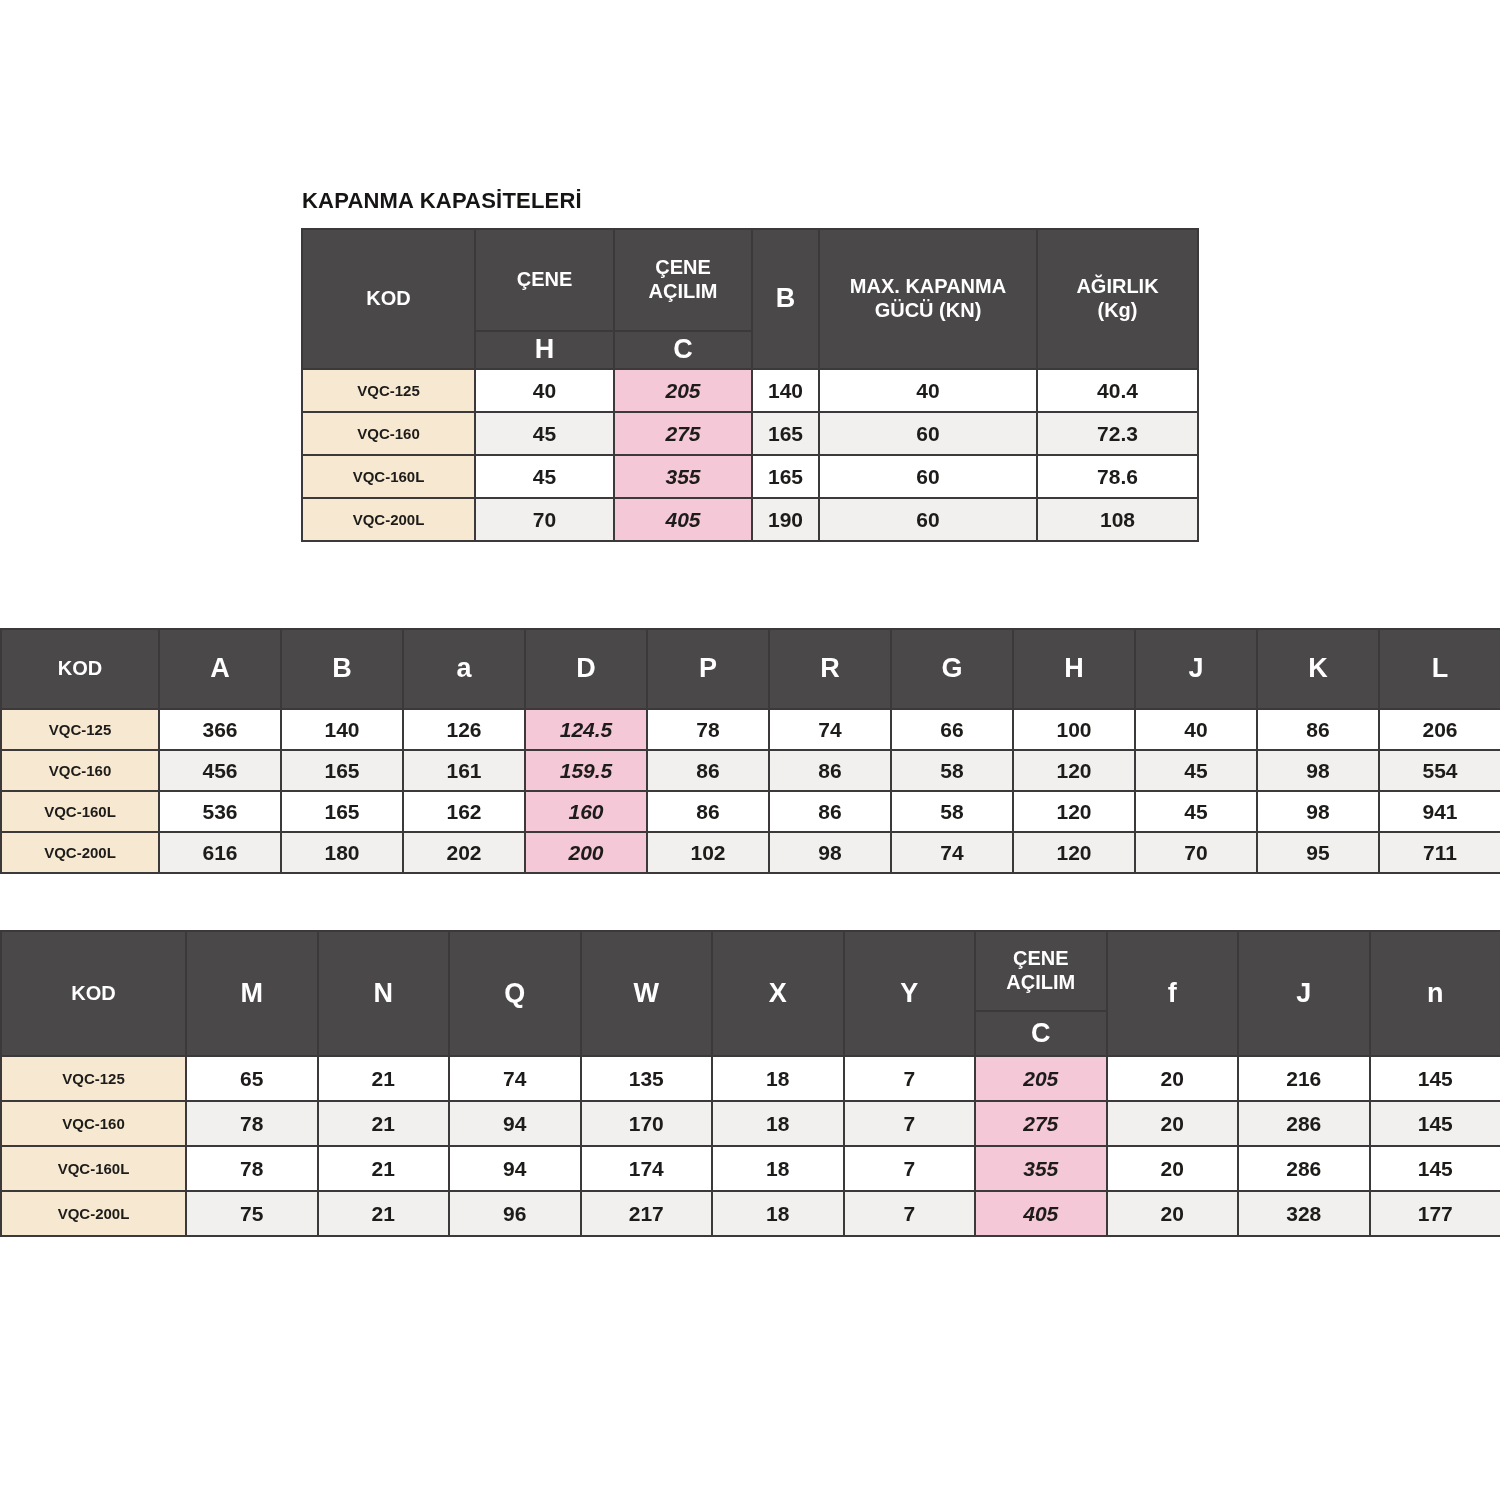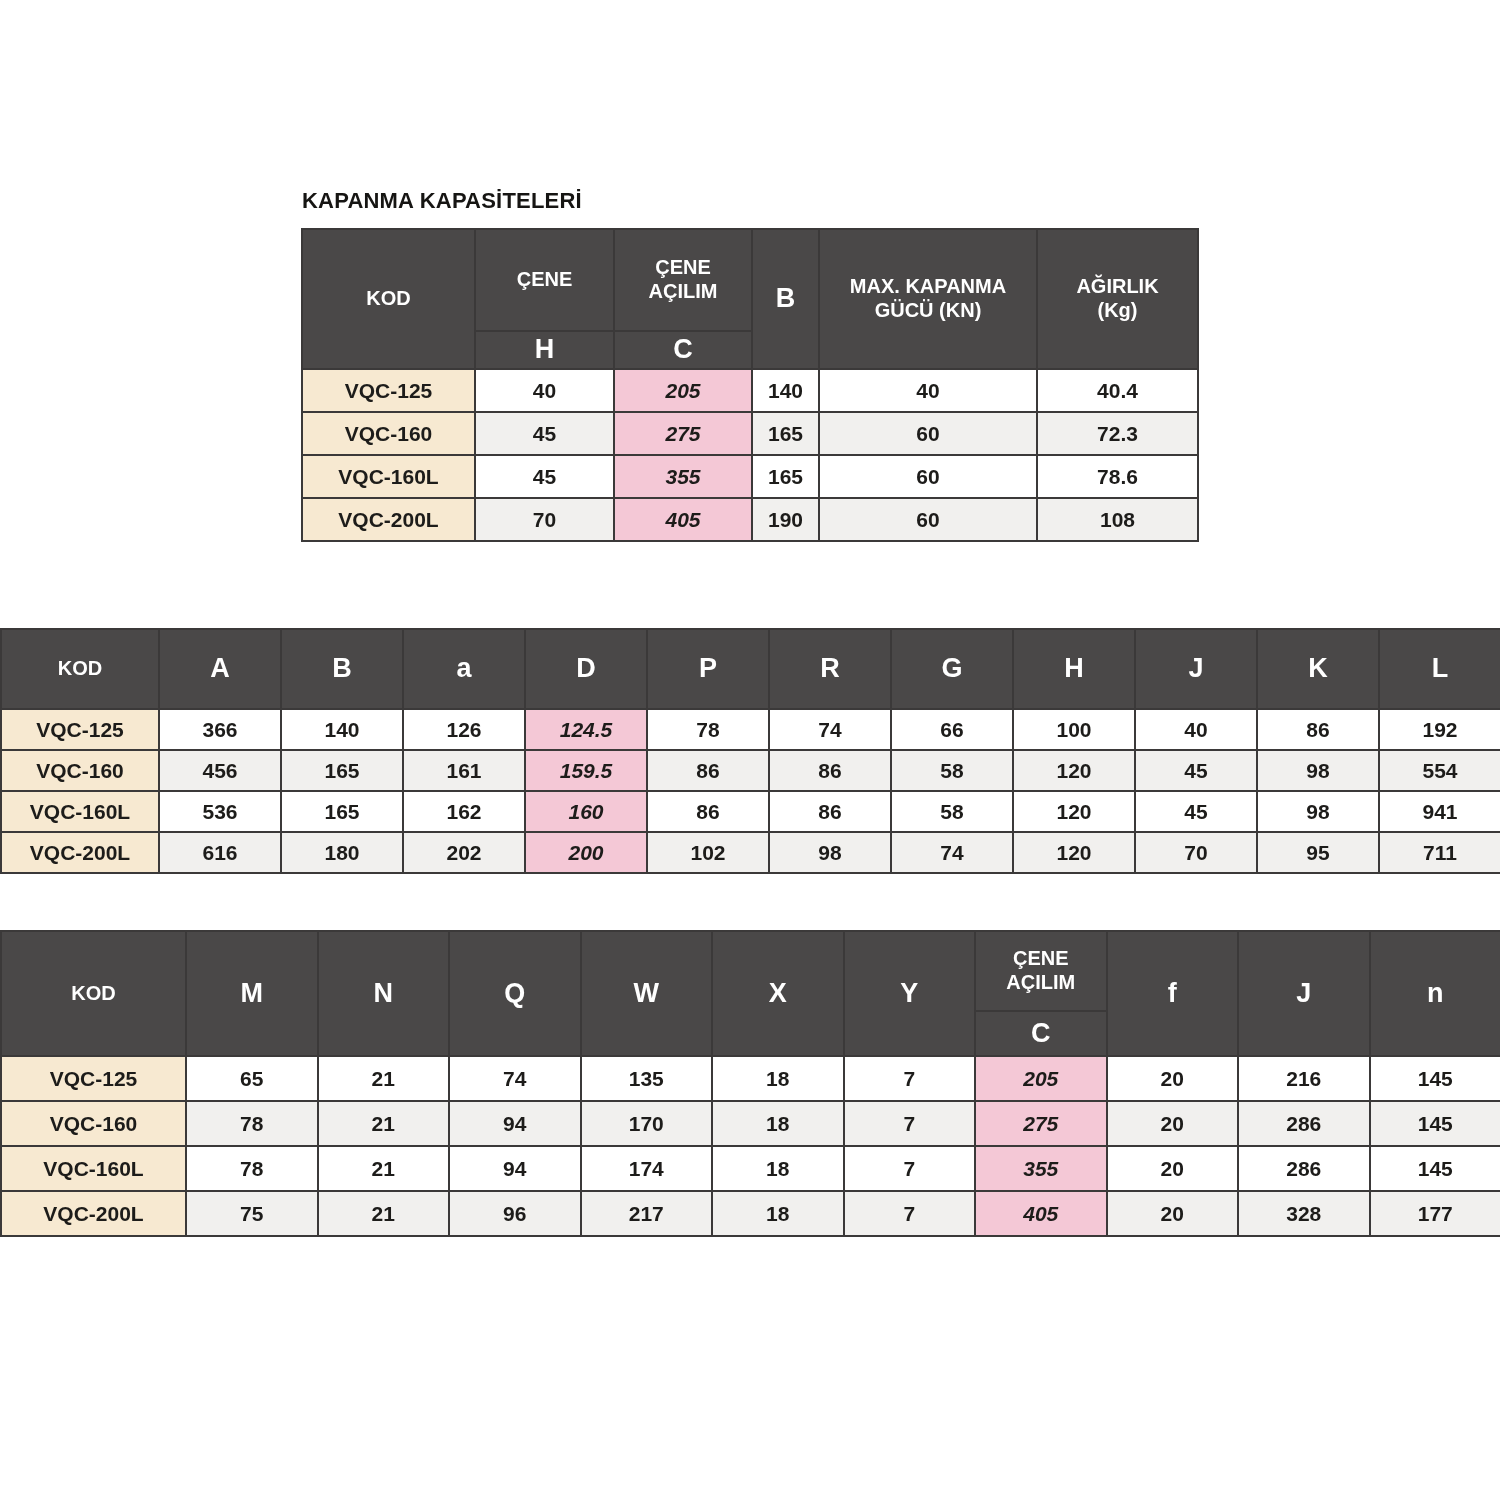--- a/index.html
+++ b/index.html
@@ -23,21 +23,21 @@
     background:#4a4848;color:#ffffff;font-weight:bold;line-height:1.18;
   }
   .hd-word{font-size:20px;}
   .hd-letter{font-size:27px;}
   .wrap2{max-width:96px;margin:0 auto;}
   .wrap-max{max-width:190px;margin:8px auto;}
 
   
   .val{font-size:21px;font-weight:bold;color:#1d1c1a;background:#ffffff;}
   tr.alt .val{background:#f1f0ee;}
-  .kod{background:#f7e9d1 !important;font-size:21px;font-weight:bold;color:#1d1c1a;}
+  .kod{background:#f7e9d1 !important;font-size:15px;font-weight:bold;color:#1d1c1a;}
   .pink{background:#f4c8d6 !important;font-style:italic;}
 
   .tbl1{position:absolute;left:301px;top:228px;width:896px;}
   .tbl2{position:absolute;left:0px;top:628px;width:1500px;}
   .tbl3{position:absolute;left:0px;top:930px;width:1500px;}
 </style>
 </head>
 <body>
 
 <div class="sheet">
@@ -146,21 +146,21 @@
         <td class="val">366</td>
         <td class="val">140</td>
         <td class="val">126</td>
         <td class="val pink">124.5</td>
         <td class="val">78</td>
         <td class="val">74</td>
         <td class="val">66</td>
         <td class="val">100</td>
         <td class="val">40</td>
         <td class="val">86</td>
-        <td class="val">192</td>
+        <td class="val">206</td>
       </tr>
       <tr class="alt" style="height:41px;">
         <td class="kod">VQC-160</td>
         <td class="val">456</td>
         <td class="val">165</td>
         <td class="val">161</td>
         <td class="val pink">159.5</td>
         <td class="val">86</td>
         <td class="val">86</td>
         <td class="val">58</td>

